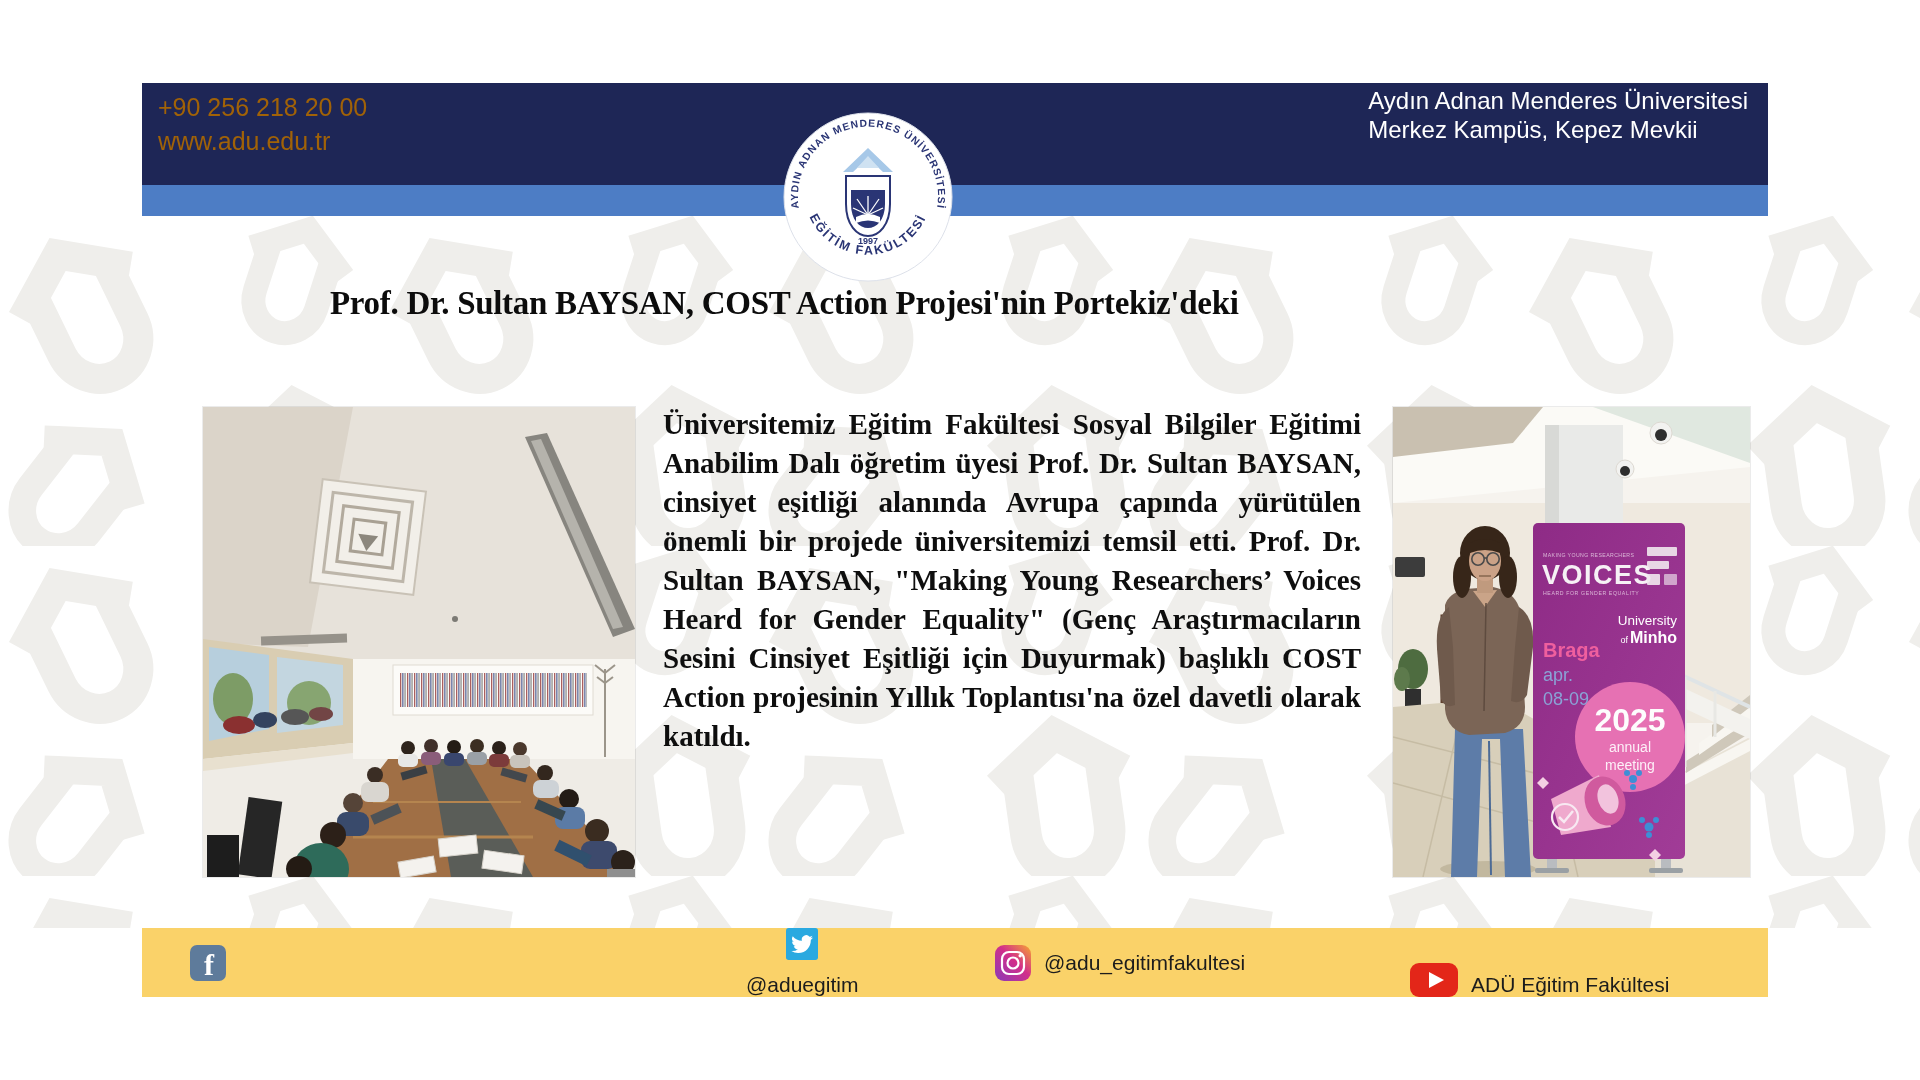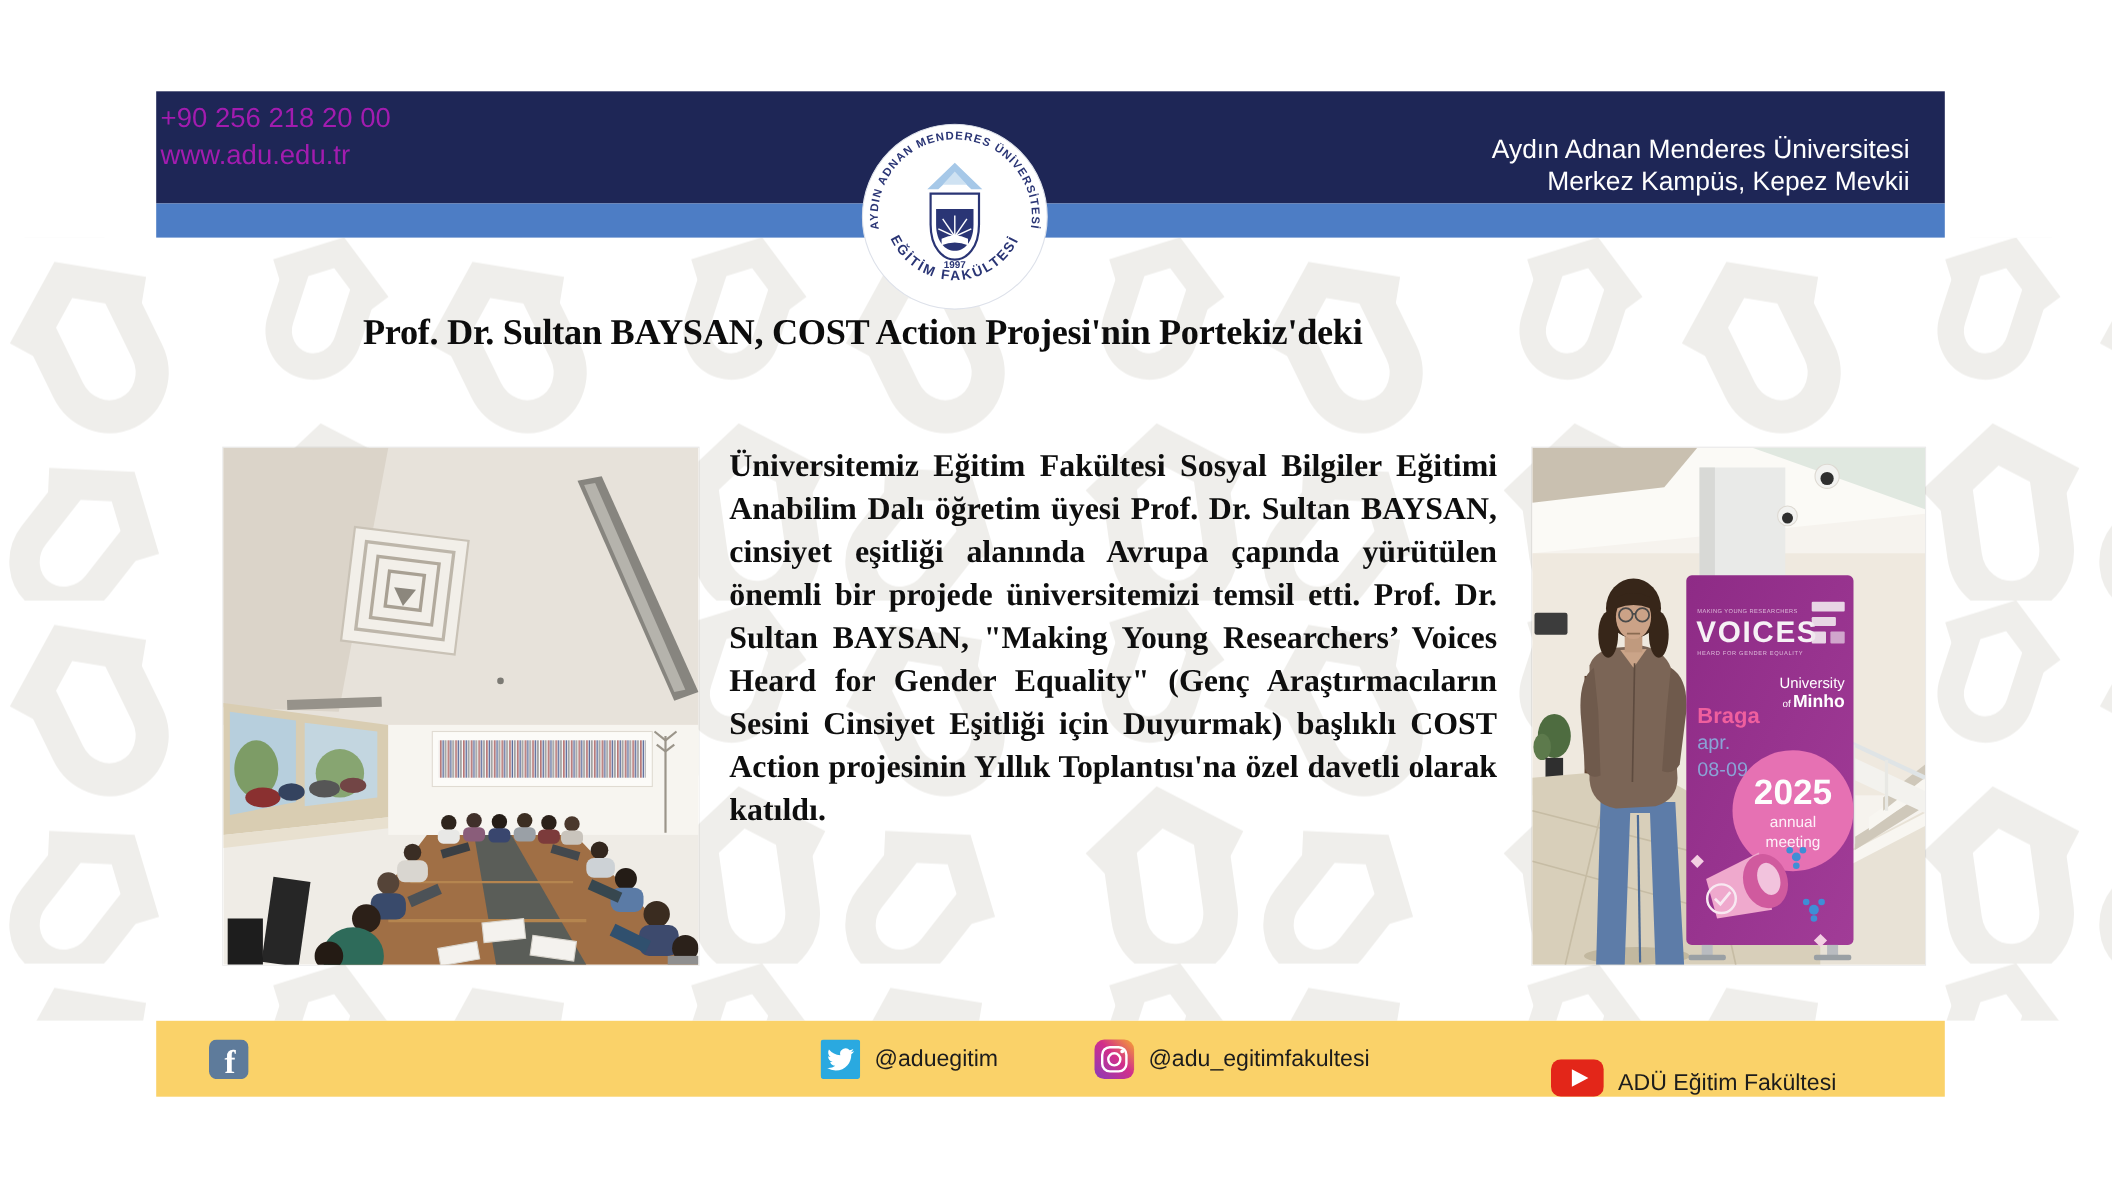--- a/index.html
+++ b/index.html
@@ -1,22 +1,22 @@
 <!DOCTYPE html>
 <html><head>
 <meta charset="utf-8">
 <style>
   html,body{margin:0;padding:0;width:1920px;height:1080px;background:#ffffff;overflow:hidden;
             font-family:"Liberation Sans",sans-serif;}
   .abs{position:absolute;}
   
   #topbar{left:142px;top:83px;width:1626px;height:102px;background:#1e2656;color:#fff;}
   #bluestripe{left:142px;top:185px;width:1626px;height:31px;background:#4d7dc5;}
-  #contact{left:146px;top:90px;font-size:25px;line-height:34px;color:#a21caf;font-weight:400;}
-  #address{right:184px;top:86px;text-align:right;font-size:24px;line-height:29px;color:#fff;margin-top:36px;}
+  #contact{left:158px;top:90px;font-size:25px;line-height:34px;color:#a16207;font-weight:400;}
+  #address{right:172px;top:86px;text-align:left;font-size:24px;line-height:29px;color:#fff;}
   #logo{left:783px;top:112px;width:170px;height:170px;z-index:5;}
   
   #watermark{left:0;top:216px;width:1920px;height:712px;z-index:0;}
   
   #title{left:330px;top:283px;width:1080px;text-align:left;z-index:2;
          font-family:"Liberation Serif",serif;font-weight:bold;color:#0c0c0c;
          font-size:33px;line-height:41px;letter-spacing:-0.3px;}
   #bodytext{left:663px;top:405px;width:698px;z-index:2;text-align:justify;
             font-family:"Liberation Serif",serif;font-weight:bold;color:#0e0e0e;
             font-size:29px;line-height:39px;}
@@ -325,21 +325,21 @@
   </svg>
 </div>
 
 <div class="abs" id="footer">
   <div class="fitem" style="left:48px;">
     <svg width="36" height="36">
       <rect width="36" height="36" rx="7" fill="#5e7b9b"></rect>
       <text x="19" y="30" text-anchor="middle" class="serifsvg" font-size="30" font-weight="bold" fill="#ffffff">f</text>
     </svg>
   </div>
-  <div class="fitem" style="left:604px;">
+  <div class="fitem" style="left:604px;flex-direction:column;">
     <svg width="36" height="36" viewBox="0 0 36 36">
       <rect width="36" height="36" rx="3" fill="#2aa9e0"></rect>
       <path fill="#ffffff" d="M30.4 10.6c-.9.4-1.9.7-2.9.8 1-.6 1.8-1.6 2.2-2.8-1 .6-2 1-3.2 1.2a5 5 0 0 0-8.6 4.6 14.2 14.2 0 0 1-10.3-5.2 5 5 0 0 0 1.5 6.7c-.8 0-1.6-.3-2.2-.6v.1c0 2.4 1.7 4.4 4 4.9-.7.2-1.5.2-2.2.1a5 5 0 0 0 4.7 3.5 10 10 0 0 1-6.2 2.1h-1.2a14.2 14.2 0 0 0 7.7 2.2c9.2 0 14.2-7.6 14.2-14.2v-.6c1-.7 1.8-1.6 2.5-2.6z"></path>
     </svg>
     <span>@aduegitim</span>
   </div>
   <div class="fitem" style="left:853px;justify-content:flex-end;">
     <span class="ig-badge">
       <svg width="34" height="34" viewBox="0 0 34 34">
         <rect x="6" y="6" width="22" height="22" rx="7" fill="none" stroke="#ffffff" stroke-width="2.2"></rect>

